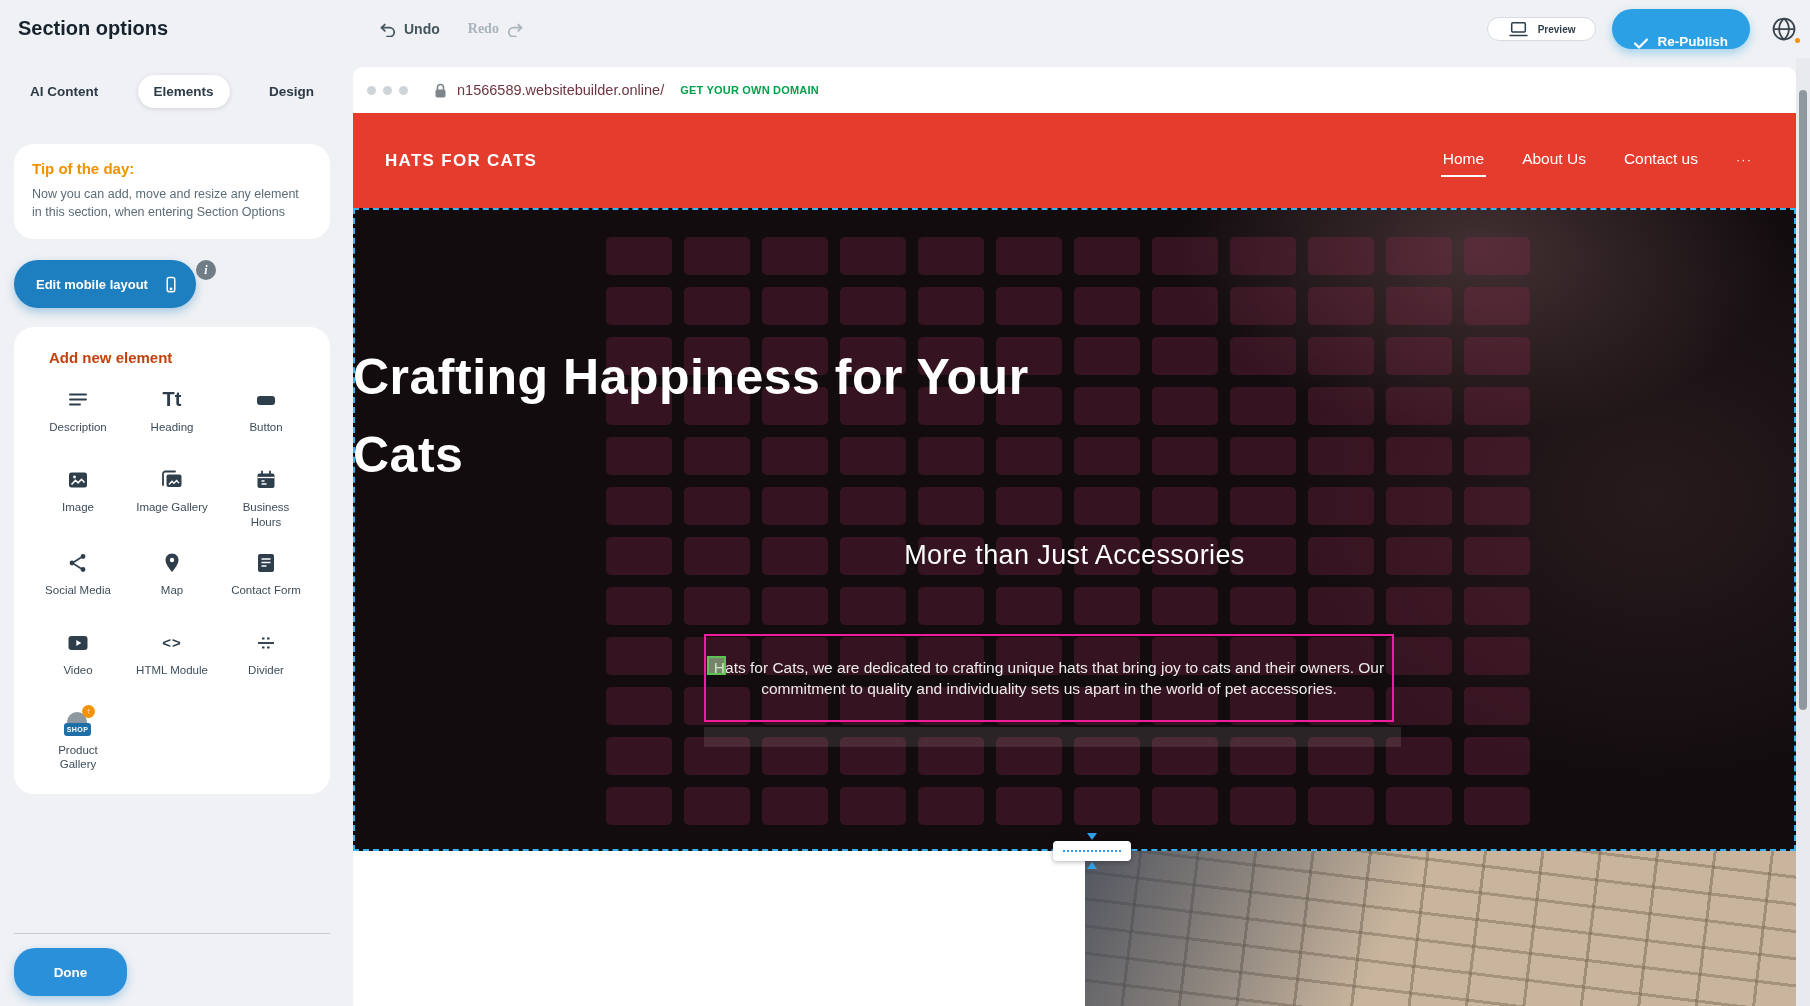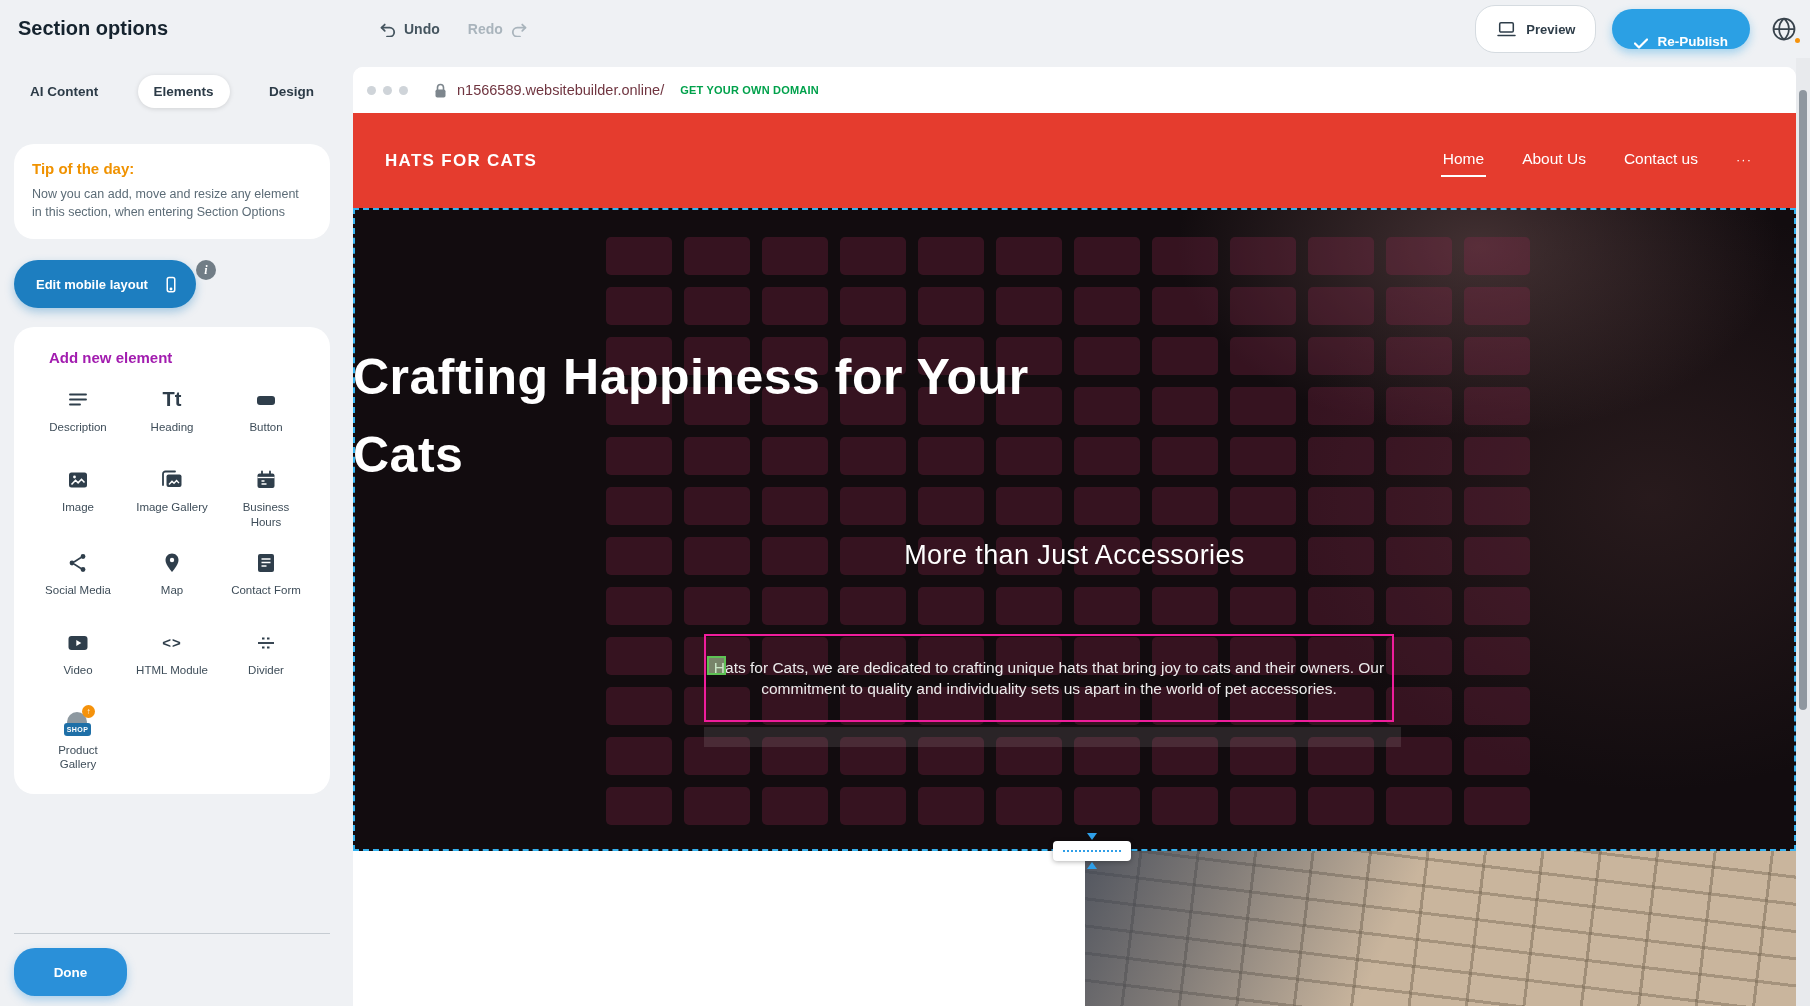--- a/index.html
+++ b/index.html
@@ -10,24 +10,24 @@
     font-family:"Liberation Sans", sans-serif;
     color:#2c3b47;
   }
   button { border:none; background:none; font-family:inherit; cursor:pointer; }
 
   
   .topbar { position:absolute; top:0; left:0; right:0; height:58px; }
   .topbar-title { position:absolute; left:18px; top:17px; font-size:20px; font-weight:bold; color:#15232e; }
   .history { position:absolute; left:378px; top:0; height:58px; display:flex; align-items:center; gap:28px; }
   .hist-btn { display:flex; align-items:center; gap:8px; font-size:14px; font-weight:bold; color:#45555f; }
-  .hist-btn.disabled { color:#a9b4bc; }
+  .hist-btn.disabled { color:#a9b4bc;font-family:Liberation Serif, serif; }
   .top-right { position:absolute; right:8px; top:0; height:58px; display:flex; align-items:center; gap:16px; }
-  .btn-preview { display:flex; align-items:center; gap:9px; height:48px; padding:0 20px;
-    background:#fff; border:1px solid #d5dbe0; border-radius:20px; font-size:13px; font-weight:bold; color:#2e3d49; }
+  .btn-preview { display:flex; align-items:center; gap:9px; height:24px; padding:0 20px;
+    background:#fff; border:1px solid #d5dbe0; border-radius:20px; font-size:10px; font-weight:bold; color:#2e3d49; }
   .btn-republish { display:flex; align-items:flex-end; gap:9px; height:40px; padding:0 22px;
     background:#2ba0e4; border-radius:21px; color:#fff; font-size:13.5px; font-weight:bold;
     box-shadow:0 4px 10px rgba(43,160,228,.4); }
   .globe-wrap { position:relative; width:36px; height:36px; display:flex; align-items:center; justify-content:center; }
   .globe-badge { position:absolute; right:0; bottom:2px; width:9px; height:9px; border-radius:50%; background:#f5920b; border:2px solid #eff1f4; }
 
   
   .sidebar { position:absolute; left:0; top:58px; width:353px; bottom:0; }
   .tabs { margin:17px 23px 0 14px; display:flex; align-items:center; justify-content:space-between; }
   .tab { padding:9px 16px; border-radius:18px; font-size:13.5px; font-weight:bold; color:#2c3b47; }
@@ -37,21 +37,21 @@
   .tip-title { font-size:15px; font-weight:bold; color:#f09200; margin-bottom:8px; }
   .tip-body { font-size:12.5px; color:#5c6c77; line-height:1.45; }
   .edit-row { margin:21px 23px 0 14px; display:flex; align-items:flex-start; }
   .btn-edit-mobile { display:flex; align-items:center; gap:14px; height:48px; padding:0 16px 0 22px;
     background:#1d7ec0; border-radius:24px; color:#fff; font-size:13px; font-weight:bold;
     box-shadow:0 4px 10px rgba(29,126,192,.35); }
   .info-icon { width:20px; height:20px; border-radius:50%; background:#717d86; color:#fff;
     font-size:12px; font-weight:bold; display:flex; align-items:center; justify-content:center;
     font-family:"Liberation Serif", serif; font-style:italic; }
   .add-card { margin-top:19px; padding:22px 17px 22px; }
-  .add-title { font-size:15px; color:#a21caf; font-weight:bold; margin:0 0 16px 18px; }
+  .add-title { font-size:15px; color:#c2410c; font-weight:bold; margin:0 0 16px 18px; }
   .el-grid { display:grid; grid-template-columns:repeat(3,1fr); row-gap:16px; }
   .el-cell { display:flex; flex-direction:column; align-items:center; gap:7px; min-height:64px; padding-top:4px; }
   .el-icon { height:27px; display:flex; align-items:center; justify-content:center; color:#2f3e4b; }
   .el-label { font-size:11.5px; color:#3e4d59; text-align:center; line-height:1.25; max-width:74px; }
   .tt-glyph { font-size:20px; font-weight:bold; color:#2f3e4b; }
   .code-glyph { font-size:15px; font-weight:bold; letter-spacing:1px; color:#2f3e4b; }
   .pg-icon { position:relative; width:30px; height:27px; }
   .pg-cat { position:absolute; top:3px; left:4px; width:20px; height:20px; border-radius:50%; background:#8d98a0; }
   .pg-shop { position:absolute; bottom:0; left:1px; width:27px; height:13px; background:#1e6fa7; border-radius:3px;
     color:#fff; font-size:7px; font-weight:bold; display:flex; align-items:center; justify-content:center; letter-spacing:.4px; }

